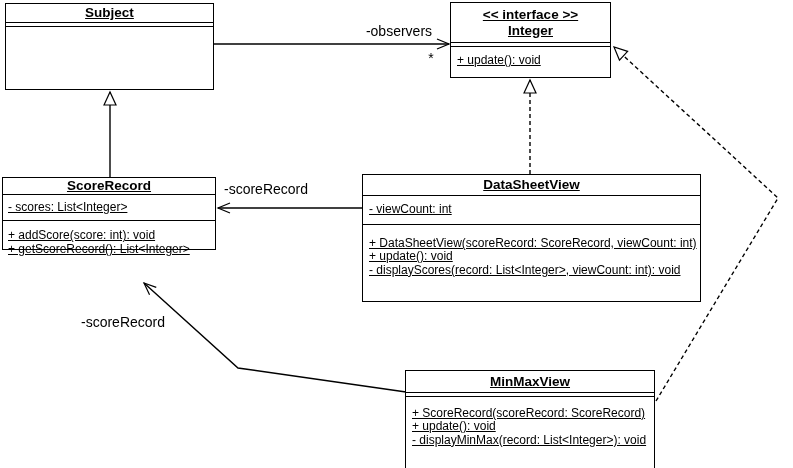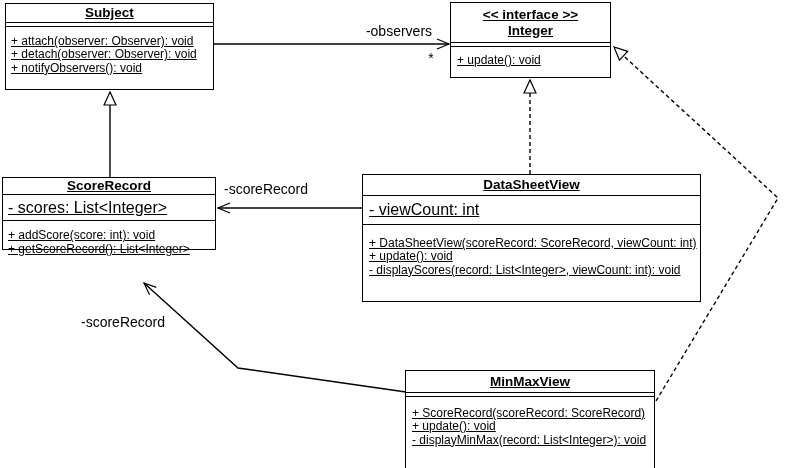--- a/index.html
+++ b/index.html
@@ -12,21 +12,21 @@
   .uml-class {
     position:absolute; background:#ffffff; border:1.5px solid #000;
     display:flex; flex-direction:column;text-decoration:underline;
   }
   .uml-title {
     font-weight:bold; font-size:13.5px; text-align:center;
     border-bottom:1.5px solid #000;
     display:flex; flex-direction:column; justify-content:center; line-height:16px;
   }
   .uml-sep { border-bottom:1.5px solid #000; }
-  .uml-attrs { border-bottom:1.5px solid #000; font-size:16px; line-height:13.4px; }
+  .uml-attrs { border-bottom:1.5px solid #000; font-size:12px; line-height:13.4px; }
   .uml-methods { font-size:12px; line-height:13.4px; }
   .m { white-space:nowrap; }
 
   .subject       { left:5px;   top:3px;   width:209px; height:87px; }
   .subject .uml-title   { height:19px; }
   .subject .uml-sep     { height:4px; }
   .subject .uml-methods { padding:8px 5px; }
 
   .observer      { left:450px; top:2px;   width:161px; height:76px; }
   .observer .uml-title   { height:40px; }
@@ -78,25 +78,20 @@
     <path d="M362,208 L218,208" fill="none" stroke="#000" stroke-width="1.4" marker-end="url(#open)"></path>
 
     <path d="M406,392 L238,368 L144,283" fill="none" stroke="#000" stroke-width="1.4" marker-end="url(#open)"></path>
 
     <path d="M656,401 L778,198 L614,47" fill="none" stroke="#000" stroke-width="1.4" stroke-dasharray="4,3" marker-end="url(#tri)"></path>
   </svg>
 
   <div class="uml-class subject">
     <div class="uml-title">Subject</div>
     <div class="uml-sep"></div>
-    <div class="uml-methods">
-      <div class="m">+ attach(observer: Observer): void</div>
-      <div class="m">+ detach(observer: Observer): void</div>
-      <div class="m">+ notifyObservers(): void</div>
-    </div>
   </div>
 
   <div class="uml-class observer">
     <div class="uml-title">
       <div>&lt;&lt; interface &gt;&gt;</div>
       <div>Integer</div>
     </div>
     <div class="uml-sep"></div>
     <div class="uml-methods">
       <div class="m">+ update(): void</div>

